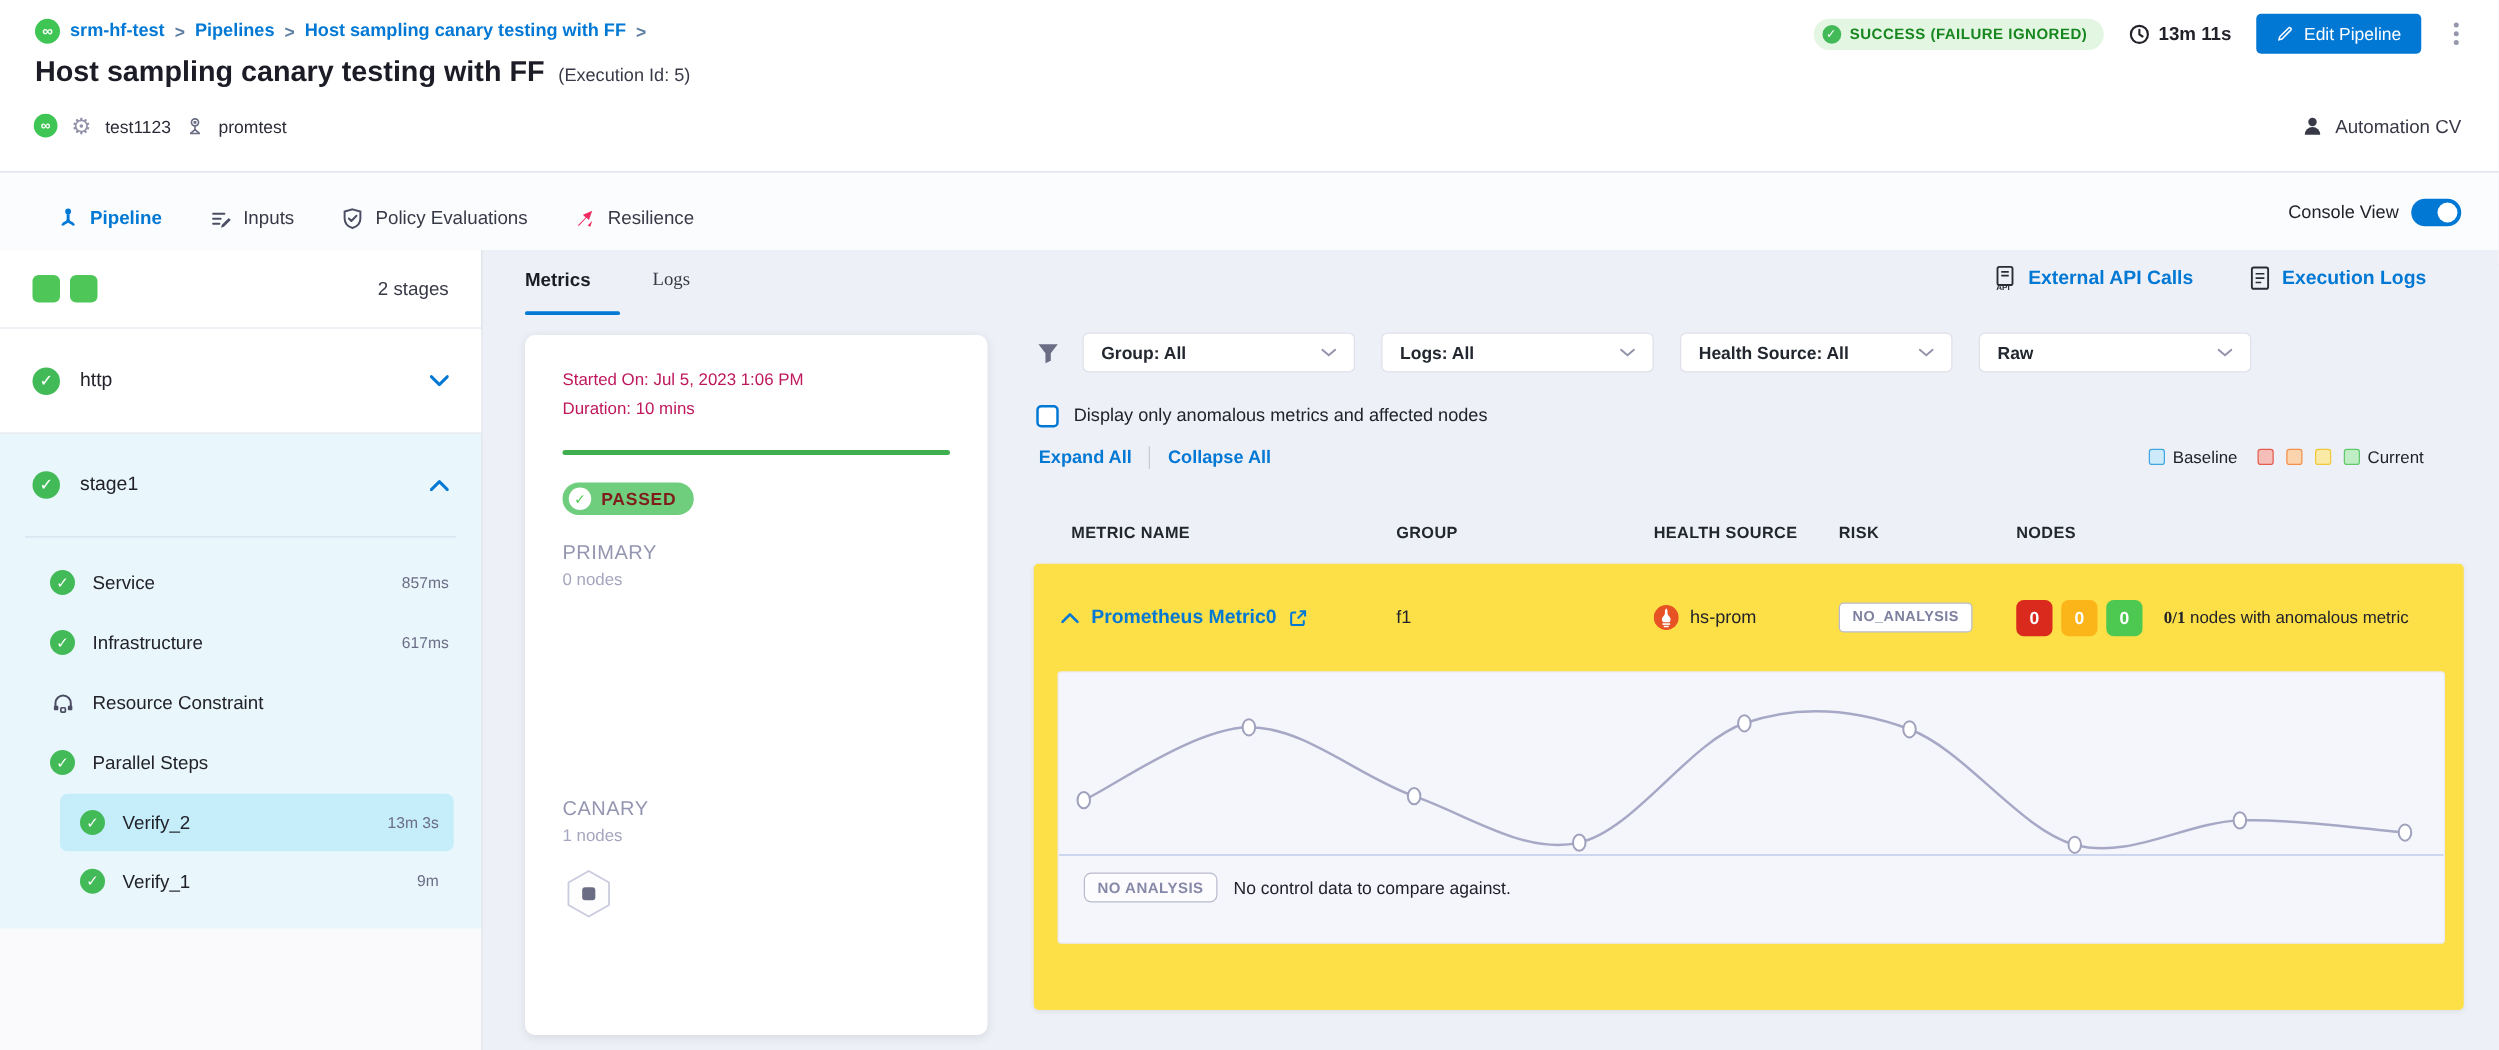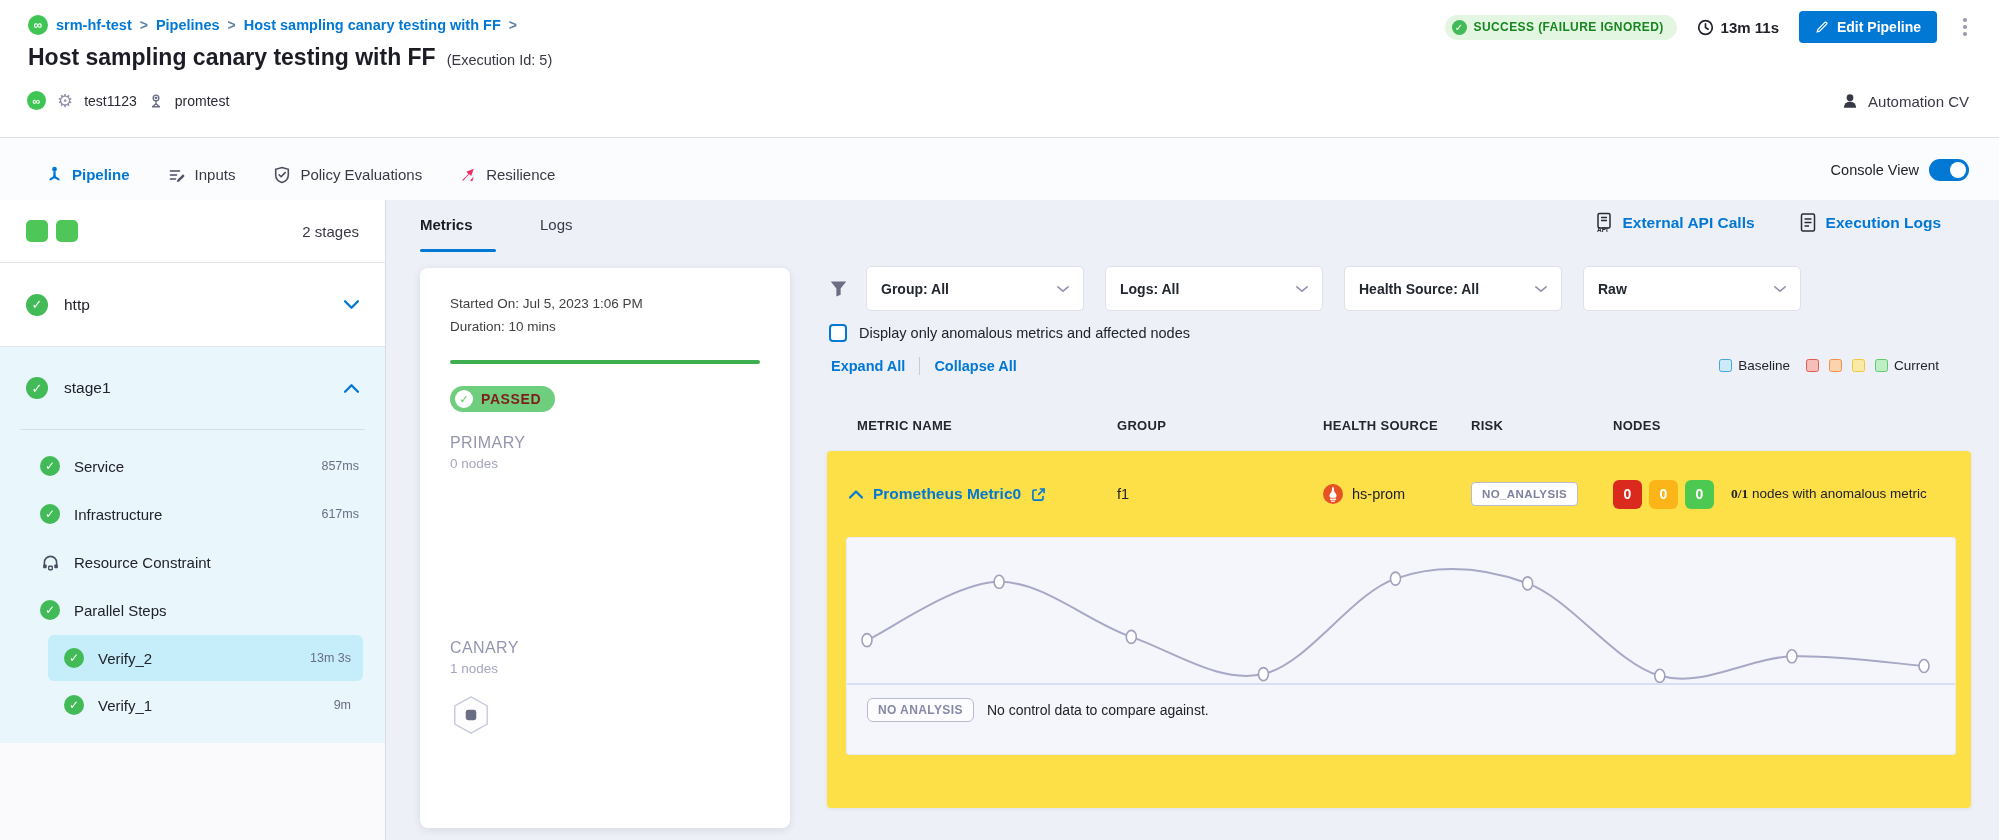--- a/index.html
+++ b/index.html
@@ -18,21 +18,21 @@
   .top-right { position:absolute; right:26px; top:11px; display:flex; align-items:center; gap:20px; }
   .status-pill { display:flex; align-items:center; gap:7px; background:#e3f6e2; border-radius:14px;
     padding:5px 13px 5px 7px; font-size:12px; font-weight:700; color:#17861f; letter-spacing:.4px; }
   .check-badge { display:inline-flex; align-items:center; justify-content:center; border-radius:50%;
     background:#42ba57; color:#fff; font-weight:700; }
   .cb14 { width:15px; height:15px; font-size:10px; }
   .cb22 { width:22px; height:22px; font-size:13px; }
   .cb20 { width:20px; height:20px; font-size:12px; }
   .clock-wrap { display:flex; align-items:center; gap:7px; font-size:15px; font-weight:600; color:#22222a; }
   .edit-btn { display:flex; align-items:center; gap:8px; background:#0278d5; border:none; color:#fff;
-    font-size:14px; font-weight:700; border-radius:4px; padding:8px 16px; cursor:pointer;
+    font-size:14px; font-weight:400; border-radius:4px; padding:8px 16px; cursor:pointer;
     font-family:inherit; }
   .kebab { display:flex; flex-direction:column; gap:3px; padding:4px 6px; cursor:pointer; }
   .kebab i { width:4px; height:4px; border-radius:50%; background:#9597ad; }
   .title-row { position:absolute; left:28px; top:44px; display:flex; align-items:baseline; gap:11px; }
   .title-row h1 { font-size:23px; font-weight:700; color:#1c1c26; }
   .exec-id { font-size:14.5px; color:#383946; }
   .meta-row { position:absolute; left:27px; top:91px; display:flex; align-items:center; gap:11px; }
   .gear { font-size:18px; color:#9293ab; line-height:1; }
   .meta-name { font-size:14px; color:#2a2b36; }
   .user-wrap { position:absolute; right:30px; top:92px; display:flex; align-items:center; gap:9px;
@@ -72,44 +72,44 @@
   .step .s-dur { margin-left:auto; font-size:12.5px; color:#6b6d85; }
   .step.sub { margin:1px 22px 1px 48px; padding:0 12px 0 16px; height:46px; border-radius:6px; }
   .step.sub.active { background:#c5eefa; }
   .sb-bottom { flex:1; background:#fafafc; }
   .step-icon { width:20px; height:20px; flex-shrink:0; display:flex; align-items:center; justify-content:center; }
 
   
   .mid { width:410px; flex-shrink:0; position:relative; }
   .mtab { position:absolute; top:16px; font-size:15px; color:#383946; cursor:pointer; }
   .mtab.metrics { left:34px; font-weight:700; color:#1c1c26; }
-  .mtab.logs { left:154px; }
+  .mtab.logs { left:136px;font-family:Liberation Serif, serif; }
   .m-underline { position:absolute; left:34px; top:49px; width:76px; height:3px; background:#0278d5; border-radius:2px; }
   .exec-card { position:absolute; left:34px; top:68px; width:370px; height:560px; background:#fff;
     border-radius:8px; box-shadow:0 2px 8px rgba(40,41,61,.10); padding:28px 30px; }
-  .exec-line { font-size:13.5px; color:#404040; }
+  .exec-line { font-size:13.5px; color:#be185d; }
   .exec-line + .exec-line { margin-top:8px; }
   .prog-bar { margin-top:26px; height:4px; background:#3fae4f; border-radius:2px; }
   .passed-pill { margin-top:22px; display:inline-flex; align-items:center; gap:8px; background:#6fce7d;
     border-radius:14px; padding:4px 14px 4px 5px; }
   .passed-pill .pp-check { width:18px; height:18px; border-radius:50%; background:#fff; color:#4dc952;
     font-size:11px; font-weight:700; display:flex; align-items:center; justify-content:center; }
   .passed-pill .pp-text { font-size:14px; font-weight:700; color:#7f1d1d; letter-spacing:.6px; }
   .sec-label { margin-top:22px; font-size:16px; color:#9496b1; letter-spacing:.4px; }
   .sec-nodes { margin-top:4px; font-size:13.5px; color:#a5a6bf; }
   .sec-label.canary { margin-top:168px; }
   .hex-wrap { margin-top:18px; }
 
   
   .right { flex:1; position:relative; }
   .api-links { position:absolute; top:12px; right:58px; display:flex; gap:44px; }
   .api-link { display:flex; align-items:center; gap:9px; font-size:15.5px; font-weight:700; color:#0278d5; cursor:pointer; }
   .filters { position:absolute; top:66px; left:33px; display:flex; align-items:center; }
   .funnel-wrap { margin-right:18px; display:flex; }
-  .dd { width:218px; height:45px; background:#fff; border:1px solid #dfe0ea; border-radius:5px;
+  .dd { width:218px; height:32px; background:#fff; border:1px solid #dfe0ea; border-radius:5px;
     display:flex; align-items:center; padding:0 14px; margin-right:21px; cursor:pointer; }
   .dd .dd-label { font-size:14px; font-weight:600; color:#22272f; }
   .dd .dd-chev { margin-left:auto; }
   .anomaly { position:absolute; top:124px; left:33px; display:flex; align-items:center; gap:12px; }
   .checkbox { width:18px; height:18px; border:2px solid #0278d5; border-radius:4px; background:#fff; cursor:pointer; }
   .anomaly-label { font-size:14.5px; color:#22222a; }
   .expand-row { position:absolute; top:157px; left:35px; display:flex; align-items:center; gap:14px; }
   .exp-link { font-size:14.5px; font-weight:600; color:#0278d5; cursor:pointer; }
   .vdiv { width:1px; height:18px; background:#c9cad8; }
   .legend { position:absolute; top:158px; right:60px; display:flex; align-items:center; font-size:13.5px; color:#22222a; }

